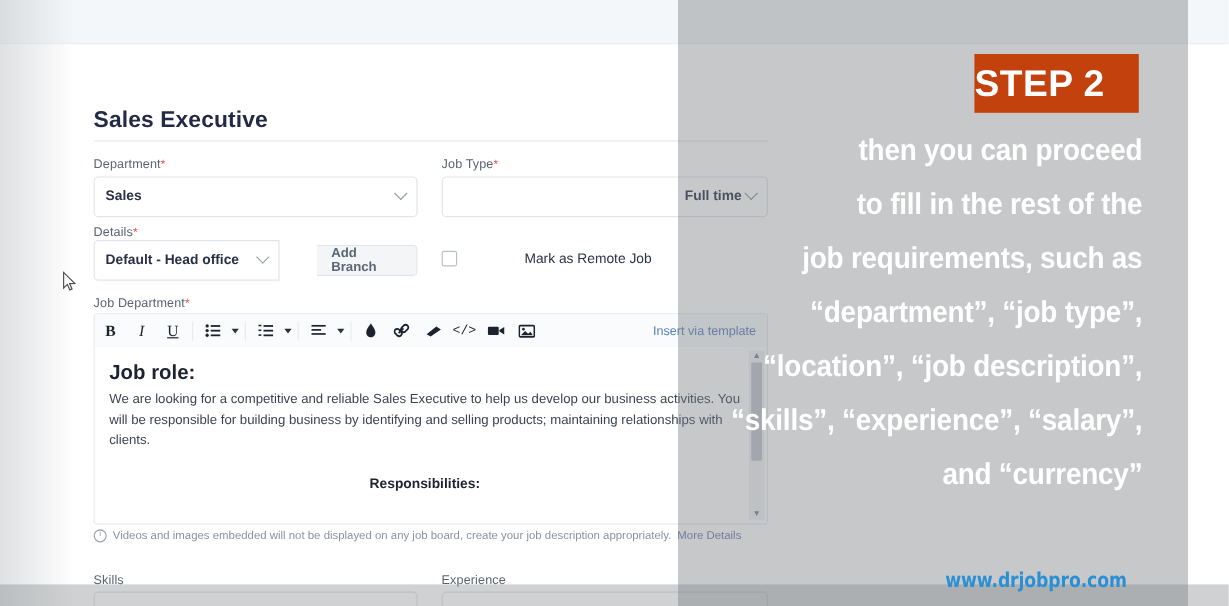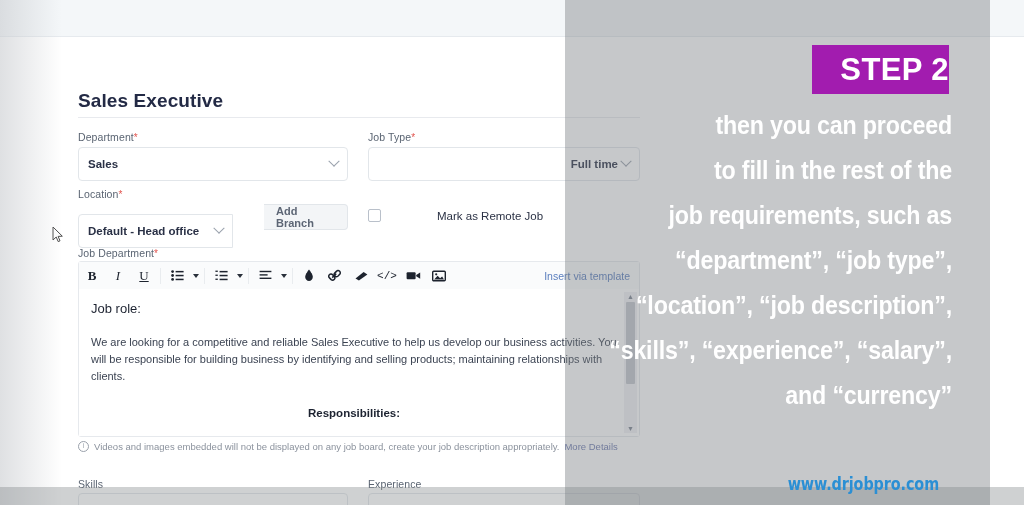--- a/index.html
+++ b/index.html
@@ -78,21 +78,21 @@
     border-top:4px solid #2a303b;
   }
   .tb-right{
     position:absolute;right:9px;top:0;height:27px;display:flex;align-items:center;
     font-size:10.5px;color:#5b7fbe;
   }
   .editor-body{
     position:absolute;left:0;top:27px;right:0;bottom:0;background:#fff;overflow:hidden;
     padding:12px 22px 0 12px;box-sizing:border-box;
   }
-  .jd-h{font-size:13px;font-weight:400;color:#1c2230;margin:0 0 18px 0;}
+  .jd-h{font-size:17px;font-weight:700;color:#1c2230;margin:0 0 4px 0;}
   .jd-p{font-size:11px;color:#3b4352;line-height:17px;margin:0 0 22px 0;}
   .jd-h2{font-size:11.5px;font-weight:700;color:#1c2230;margin:0;text-align:center;}
 
   .ed-scroll{
     position:absolute;right:2px;top:30px;width:13px;bottom:3px;background:#f1f2f4;
     border-radius:0;display:flex;flex-direction:column;align-items:center;
   }
   .ed-scroll .ar{font-size:7px;color:#7b8390;line-height:9px;}
   .ed-thumb{width:9px;height:82px;background:#c3c7cd;border-radius:1px;margin:1px 0;}
   .ed-scroll .ar.bot{margin-top:auto;}
@@ -119,21 +119,21 @@
   }
   .left-fade{
     position:absolute;left:0;top:0;width:62px;height:505px;
     background:linear-gradient(to right, rgba(196,199,203,0.55), rgba(255,255,255,0));
     pointer-events:none;
   }
 
   
   .badge{
     position:absolute;left:812px;top:45px;width:137px;height:49px;
-    background:#a21caf;display:flex;align-items:center;justify-content:flex-end;
+    background:#c2410c;display:flex;align-items:center;justify-content:flex-start;
   }
   .badge span{
     color:#ffffff;font-size:31px;font-weight:700;letter-spacing:.4px;
     font-family:"Liberation Sans",sans-serif;
   }
   .caption{
     position:absolute;left:560px;top:103px;width:392px;
     text-align:right;color:#ffffff;
     font-family:Liberation Sans, sans-serif;
     font-size:25px;font-weight:700;line-height:45px;
@@ -176,23 +176,23 @@
 
       <div class="flabel" style="left:368px;top:94px;">
         <span>Job Type</span><span class="req">*</span>
       </div>
       <div class="field" style="left:368px;top:110px;width:272px;text-align:right;">
         <span class="val">Full time</span>
         <span class="caret"></span>
       </div>
 
       <div class="flabel" style="left:78px;top:151px;">
-        <span>Location</span><span class="req">*</span>
-      </div>
-      <div class="field" style="left:78px;top:177px;width:155px;border-radius:4px 0 0 4px;">
+        <span>Details</span><span class="req">*</span>
+      </div>
+      <div class="field" style="left:78px;top:163px;width:155px;border-radius:4px 0 0 4px;">
         <span class="val">Default - Head office</span>
         <span class="caret"></span>
       </div>
       <div class="addbranch" style="left:264px;top:167px;width:84px;">
         <span>Add Branch</span>
       </div>
 
       <div class="checkrow" style="left:368px;top:172px;">
         <span class="cbox"></span>
         <span class="cbox-label">Mark as Remote Job</span>

